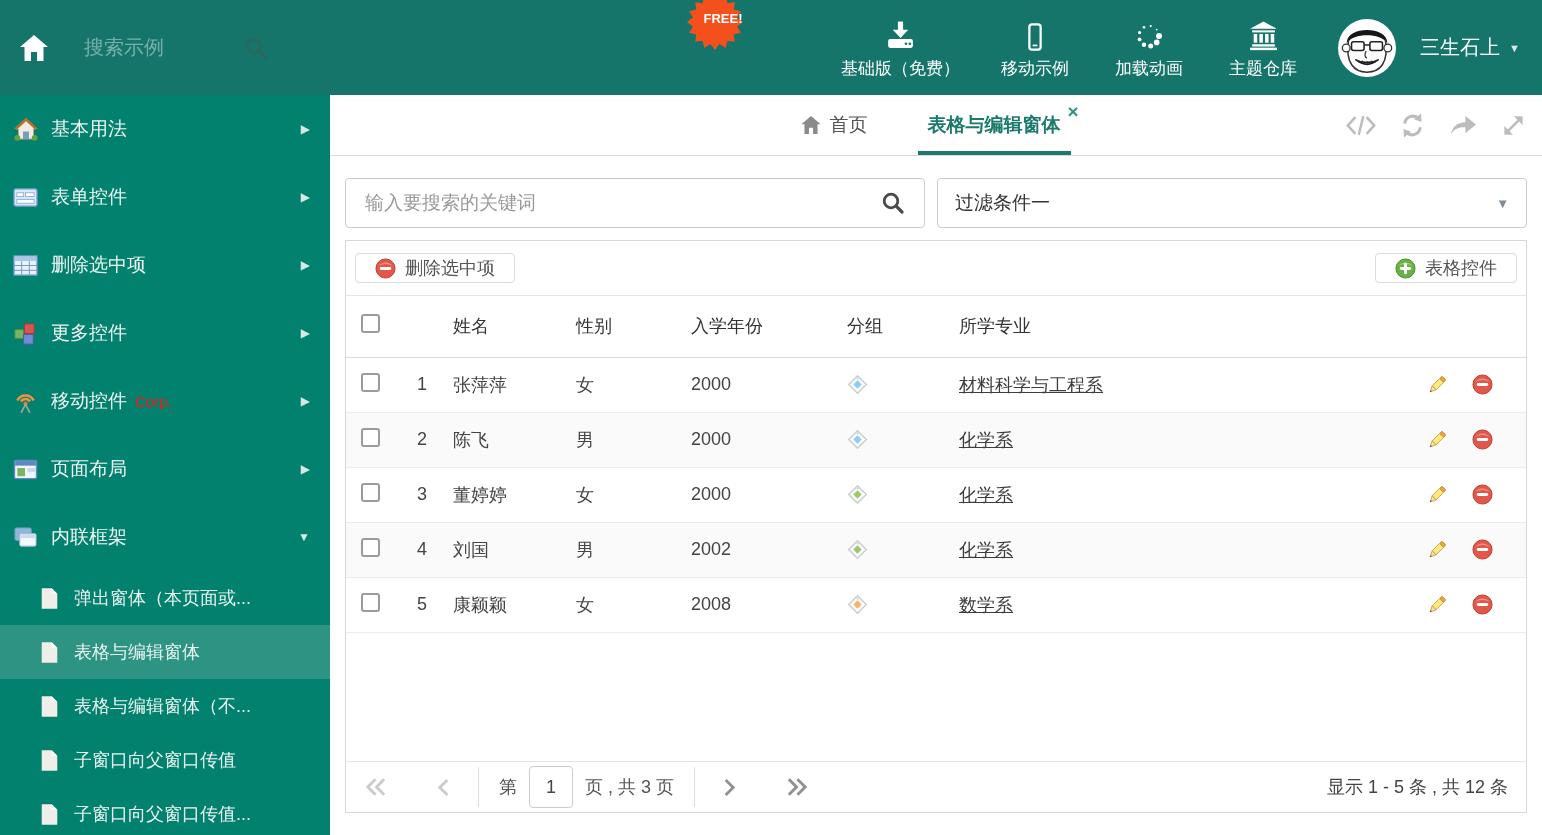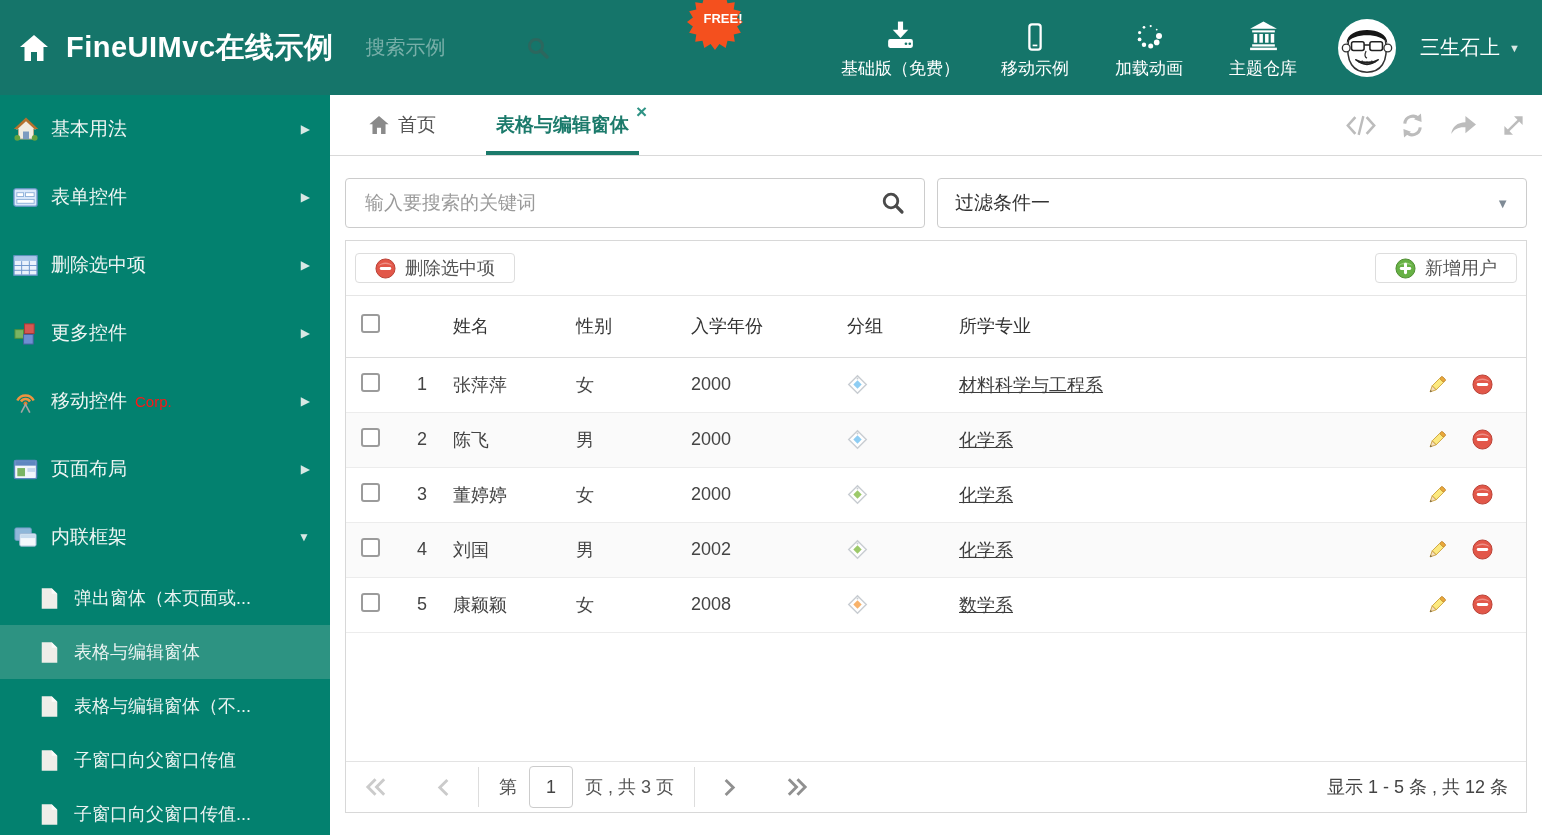--- a/index.html
+++ b/index.html
@@ -35,21 +35,21 @@
   .side-arrow { margin-left:auto; font-size:12px; color:#d8e8e4; }
   .badge-corp { color:#ff1515; font-size:15px; margin-left:8px; }
   .sub-item { height:54px; display:flex; align-items:center; padding-left:40px;
               color:#eaf3f1; font-size:18px; cursor:pointer; }
   .sub-item.selected { background:#2D9382; }
   .sub-icon { width:19px; height:23px; margin-right:15px; flex:none; }
 
   
   .main { position:absolute; top:95px; left:330px; width:1212px; height:740px; background:#fff; }
   .tabbar { height:61px; border-bottom:1px solid #d9d9d9; display:flex; align-items:stretch;
-            padding-left:28px; position:relative; }
+            padding-left:28px; position:relative;justify-content:center; }
   .tab { display:flex; align-items:center; gap:8px; font-size:19px; color:#555;
          margin-right:40px; position:relative; padding:0 10px; cursor:pointer; }
   .tab.active { color:#1b7a6b; font-weight:bold; box-shadow:inset 0 -4px 0 #1b7a6b; }
   .tab-close { position:absolute; top:7px; right:-8px; font-size:19px; font-weight:bold;
                color:#2f9385; line-height:1; cursor:pointer; }
   .tab-tools { position:absolute; right:16px; top:0; height:100%; display:flex; align-items:center; gap:23px; }
   .tool-icon { cursor:pointer; display:flex; }
 
   .filter-row { display:flex; gap:12px; padding:22px 15px 0 15px; }
   .search-box { width:580px; height:50px; border:1px solid #ccc; border-radius:4px;
@@ -100,21 +100,20 @@
 </style>
 </head>
 <body>
 
 <div class="header">
   <div class="h-home">
     <svg viewBox="0 0 32 32" width="32" height="32">
         <path d="M16 3 L2 15 H6.5 V29 H13 V20 H19 V29 H25.5 V15 H30 Z" fill="#fff"></path>
       </svg>
   </div>
-  <div class="h-title">FineUIMvc在线示例</div>
   <div class="h-search">
     <input placeholder="搜索示例" style="">
     <span style="display:flex;">
       <svg viewBox="0 0 24 24" width="24" height="24">
           <circle cx="10" cy="10" r="6.5" fill="none" stroke="#2c675e" stroke-width="3"></circle>
           <line x1="15" y1="15" x2="21" y2="21" stroke="#2c675e" stroke-width="3.4" stroke-linecap="round"></line>
         </svg>
     </span>
   </div>
 
@@ -399,21 +398,21 @@
       </button>
       <button class="btn btn-add">
         <span style="display:flex;" id="add-ic">
             <svg viewBox="0 0 22 22" width="21" height="21">
               <circle cx="11" cy="11" r="10" fill="#67b145" stroke="#4c8b2f"></circle>
               <path d="M3.4 8.2 a 8.8 6.8 0 0 1 15.2 0 a 12.5 8.5 0 0 0 -15.2 0" fill="#9bd07f"></path>
               <rect x="5" y="9.4" width="12" height="3.2" rx="1.5" fill="#fff"></rect>
               <rect x="9.4" y="5" width="3.2" height="12" rx="1.5" fill="#fff"></rect>
             </svg>
           </span>
-        <span>新增用户</span>
+        <span>表格控件</span>
       </button>
     </div>
 
     <table class="grid">
       <colgroup>
         <col style="width:48px">
           <col style="width:45px">
           <col style="width:127px">
           <col style="width:115px">
         <col style="width:150px">

